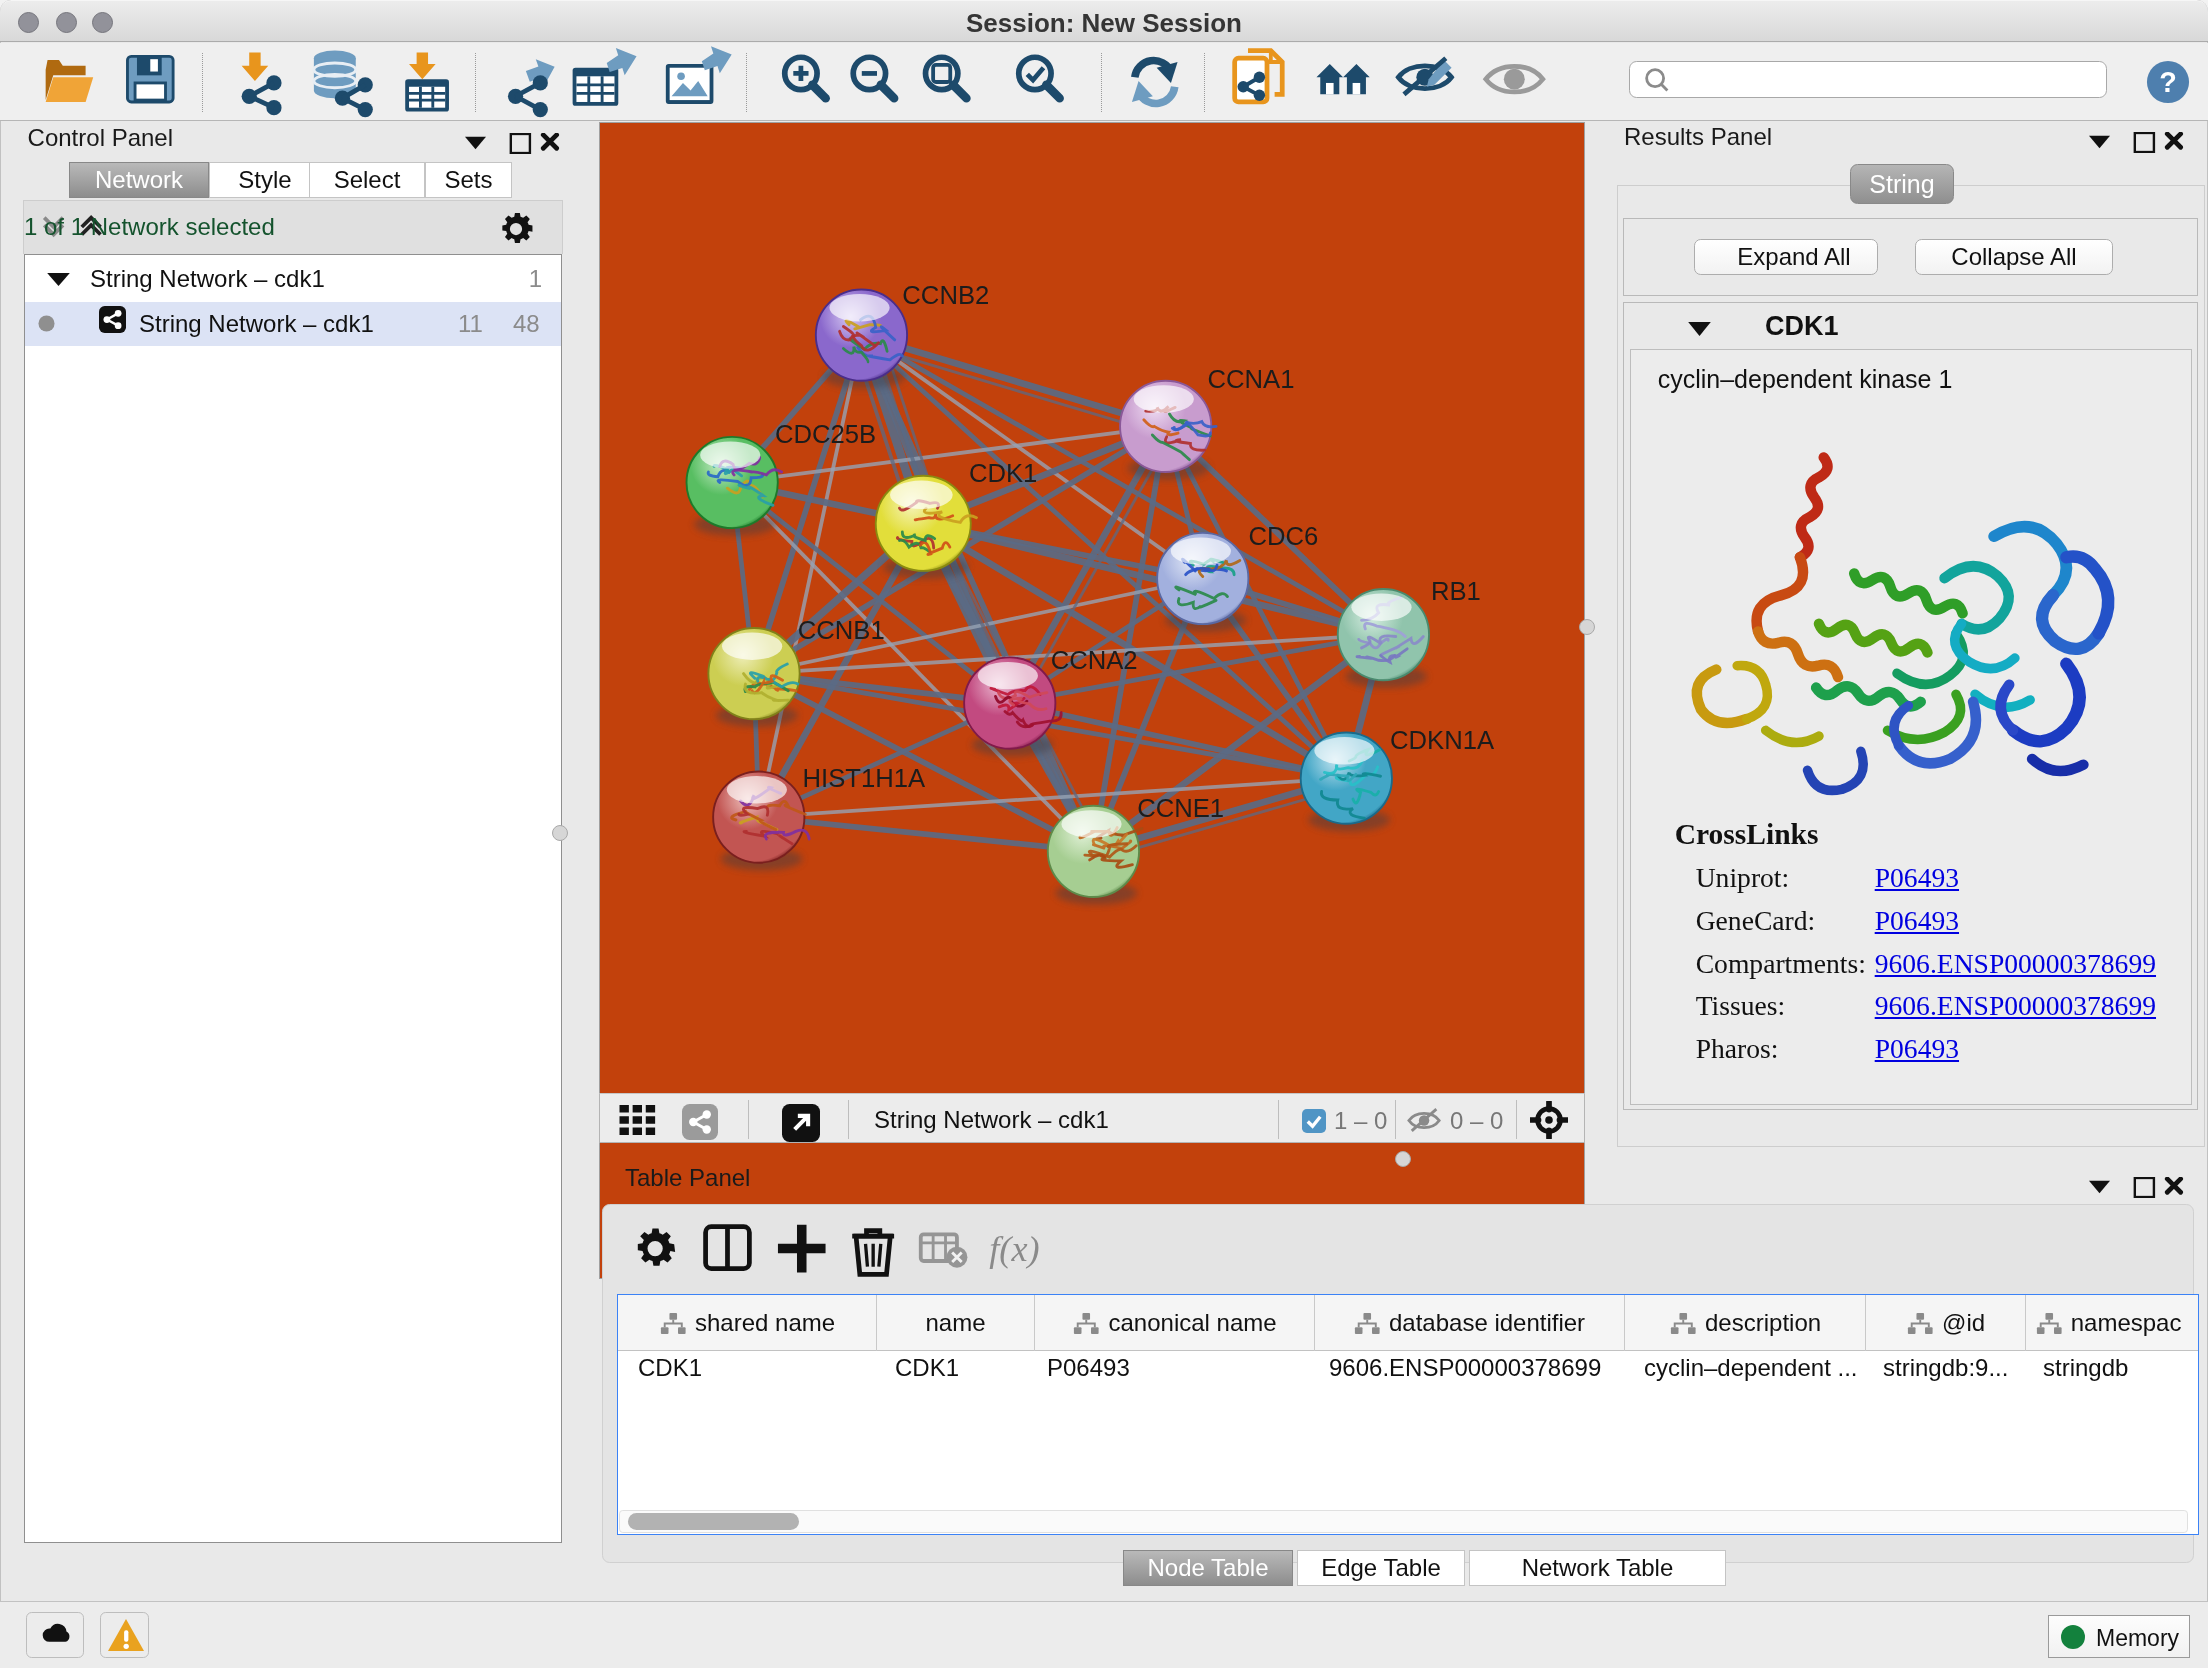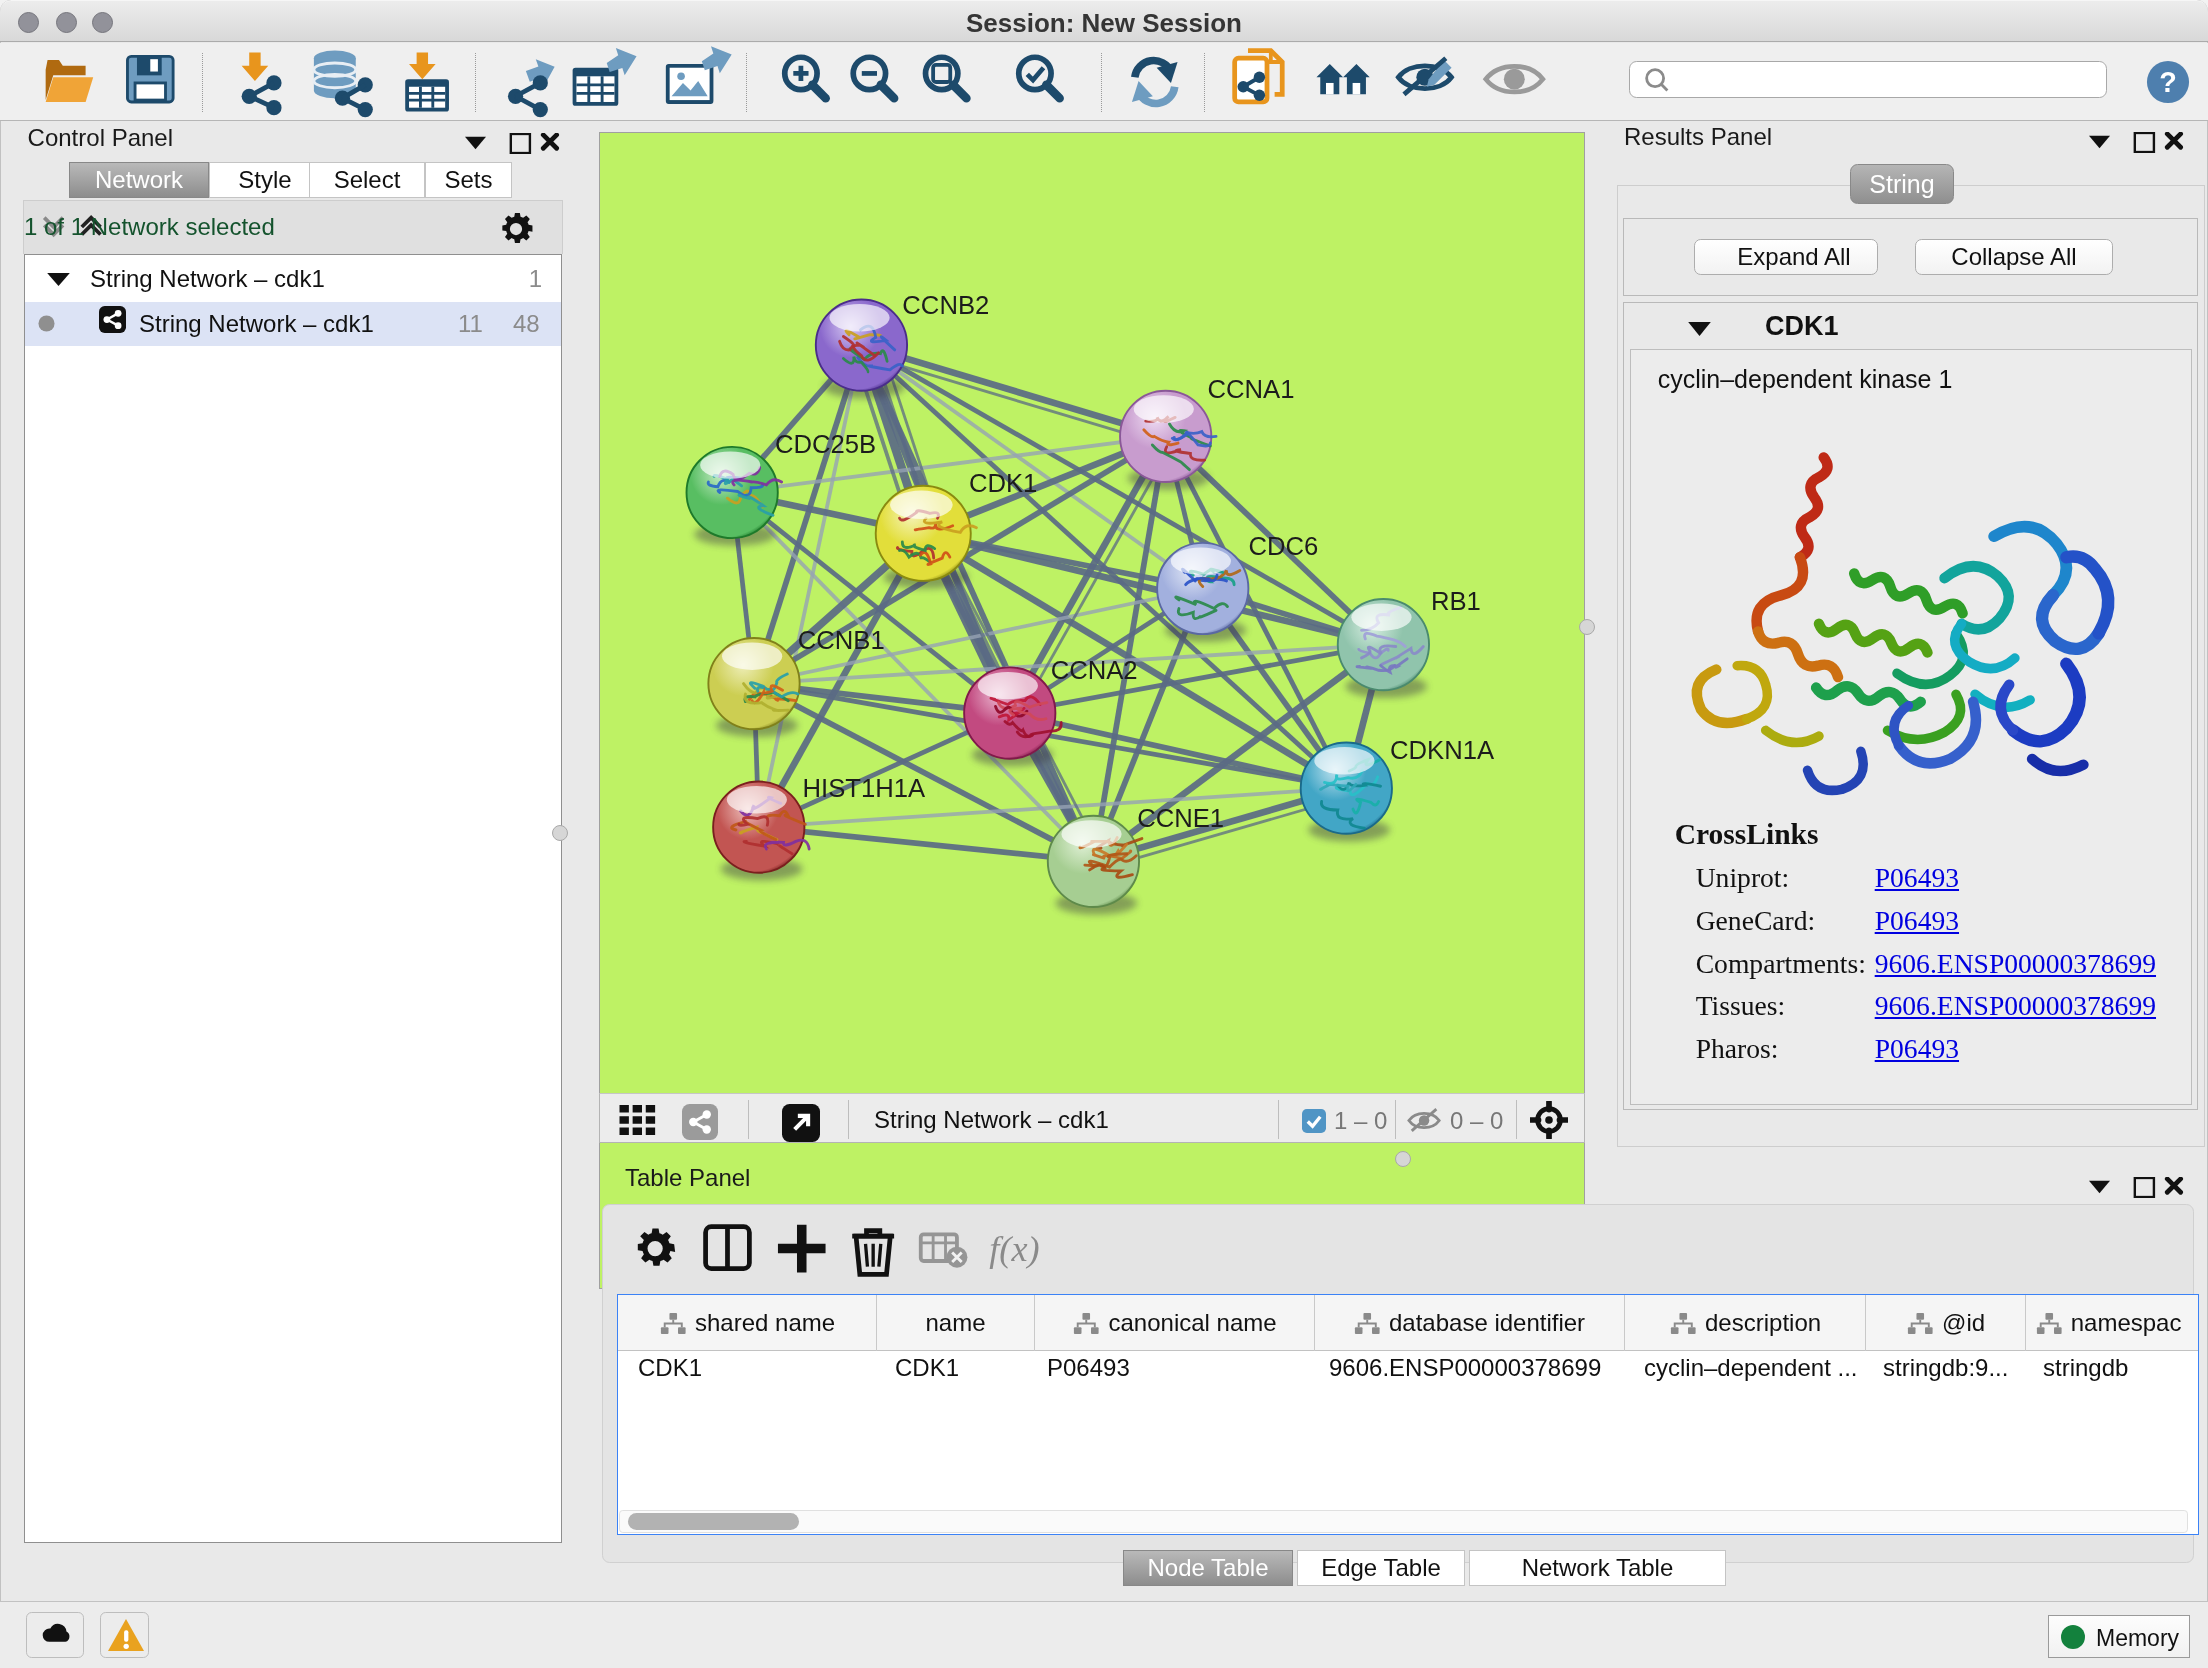--- a/index.html
+++ b/index.html
@@ -14,21 +14,21 @@
 #toolbar{position:absolute;left:0;top:43px;width:2208px;height:78px;background:#efefef;border-bottom:1px solid #b6b6b6;}
 .tsep{position:absolute;top:9.5px;height:59px;width:0;border-left:1.9px dotted #9a9a9a;}
 #searchbox{position:absolute;left:1629px;top:18px;width:478px;height:37px;background:#fff;border:1.9px solid #a8a8a8;border-radius:7.6px;}
 
 .ptitle{font-size:24px;color:#1a1a1a;}
 .tab{position:absolute;height:36px;background:#fff;border:1px solid #c4c4c4;color:#111;font-size:24px;text-align:center;line-height:34px;}
 .tabsel{background:linear-gradient(#b9b9b9,#8d8d8d);color:#fff;border:1px solid #888;}
 
 #cp-list{position:absolute;left:24px;top:254px;width:538px;height:1289px;background:#fff;border:1px solid #8f8f8f;}
 
-#canvas{position:absolute;left:599px;top:132px;width:986px;height:1157px;background:#bef264;border:1px solid #a0a0a0;}
+#canvas{position:absolute;left:599px;top:122px;width:986px;height:1157px;background:#c2410c;border:1px solid #a0a0a0;}
 #netstatus{position:absolute;left:599px;top:1093px;width:986px;height:50px;background:#ececec;border:1px solid #b4b4b4;border-top:1px solid #c6c6c6;}
 .vsep{position:absolute;top:5.7px;height:39px;width:1px;background:#bdbdbd;}
 
 #results-box{position:absolute;left:1617px;top:185px;width:588px;height:962px;background:#e9e9e9;border:1px solid #cdcdcd;}
 .btn{position:absolute;background:linear-gradient(#ffffff,#f2f2f2);border:1px solid #adadad;border-radius:6.7px;font-size:24px;color:#111;text-align:center;}
 
 #tp-box{position:absolute;left:602px;top:1204px;width:1592px;height:359px;background:#e4e4e4;border:1px solid #d0d0d0;border-radius:7.6px;}
 #tbl{position:absolute;left:617px;top:1294px;width:1582px;height:241px;background:#fff;border:1px solid #3b82f6;overflow:hidden;}
 #tblhead{position:absolute;left:0;top:0;width:100%;height:56px;background:#f5f5f5;border-bottom:1px solid #c2c2c2;}
 .th{position:absolute;top:0;height:56px;font-size:24px;color:#111;text-align:center;line-height:56px;border-right:1px solid #c9c9c9;white-space:nowrap;overflow:hidden;}

